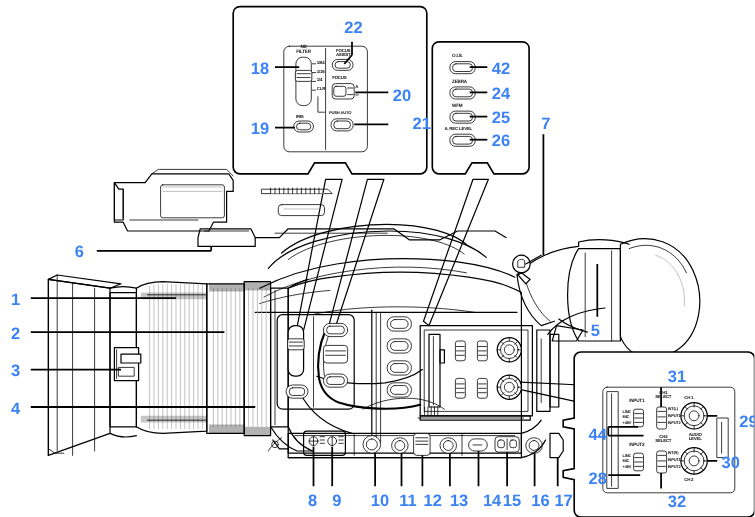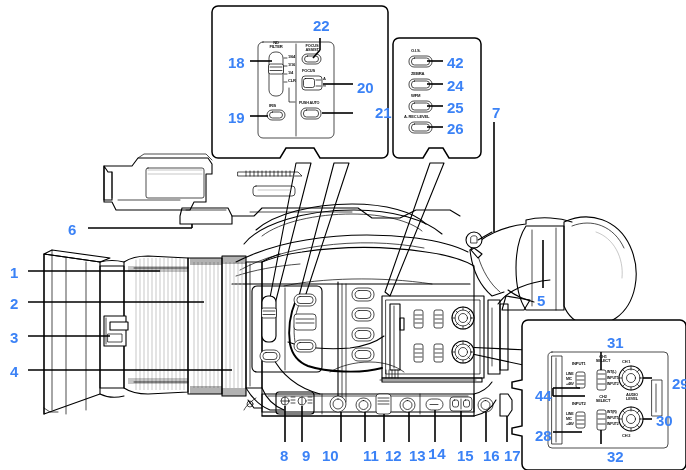--- a/index.html
+++ b/index.html
@@ -629,25 +629,25 @@
   <div id="callout-layer">
       <div class="callout-num" style="left: 10px; top: 265px;">1</div>
       <div class="callout-num" style="left: 10px; top: 296px;">2</div>
       <div class="callout-num" style="left: 10px; top: 330px;">3</div>
       <div class="callout-num" style="left: 10px; top: 364px;">4</div>
       <div class="callout-num" style="left: 537px; top: 293px;">5</div>
       <div class="callout-num" style="left: 68px; top: 222px;">6</div>
       <div class="callout-num" style="left: 492px; top: 105px;">7</div>
       <div class="callout-num" style="left: 280px; top: 448px;">8</div>
       <div class="callout-num" style="left: 302px; top: 448px;">9</div>
-      <div class="callout-num" style="left: 322px; top: 448px; text-align: center;">10</div>
+      <div class="callout-num" style="left: 337px; top: 448px; text-align: center;">10</div>
       <div class="callout-num" style="left: 363px; top: 448px;">11</div>
       <div class="callout-num" style="left: 385px; top: 448px;">12</div>
       <div class="callout-num" style="left: 409px; top: 448px;">13</div>
-      <div class="callout-num" style="left: 428px; top: 448px; font-family: Liberation Mono, monospace;">14</div>
+      <div class="callout-num" style="left: 439px; top: 448px;">14</div>
       <div class="callout-num" style="left: 457px; top: 448px;">15</div>
       <div class="callout-num" style="left: 483px; top: 448px;">16</div>
       <div class="callout-num" style="left: 504px; top: 448px; text-align: center;">17</div>
       <div class="callout-num" style="left: 228px; top: 55px;">18</div>
       <div class="callout-num" style="left: 228px; top: 110px;">19</div>
       <div class="callout-num" style="left: 357px; top: 80px;">20</div>
       <div class="callout-num" style="left: 358px; top: 105px; margin-left: 17px;">21</div>
       <div class="callout-num" style="left: 313px; top: 18px;">22</div>
       <div class="callout-num" style="left: 447px; top: 55px;">42</div>
       <div class="callout-num" style="left: 447px; top: 78px;">24</div>

